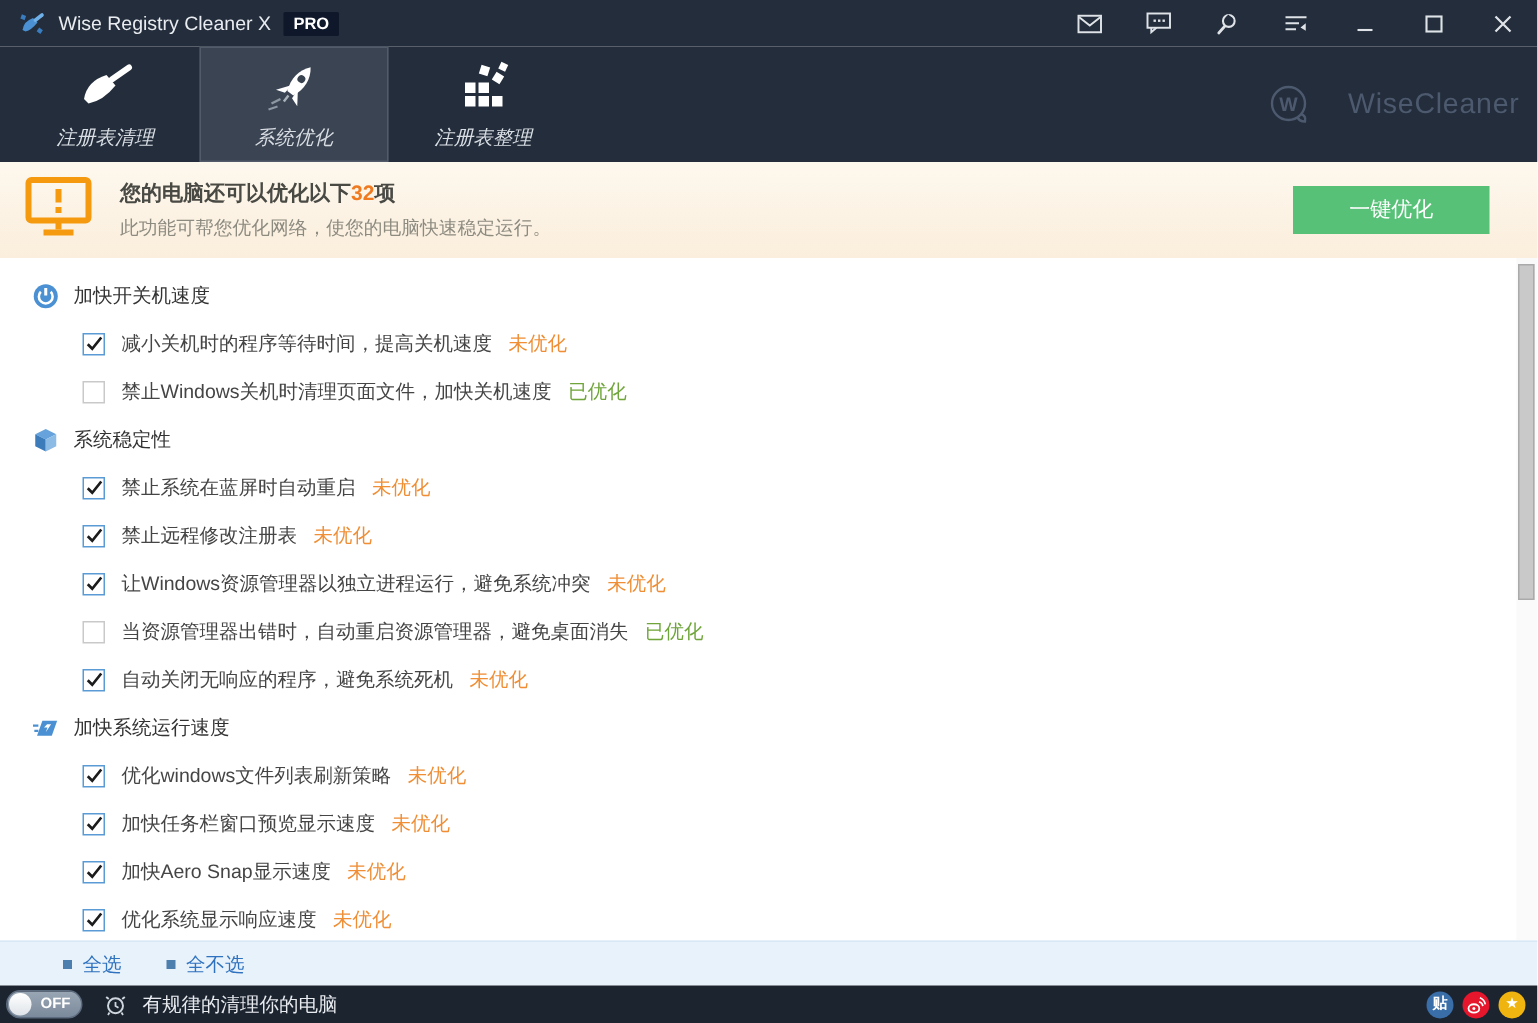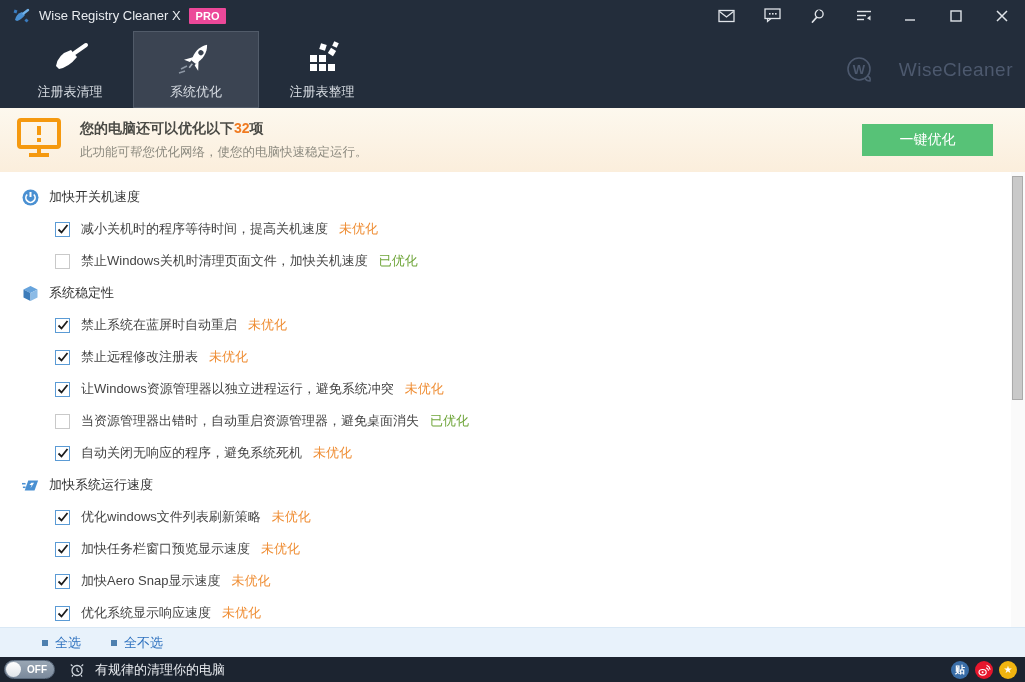--- a/index.html
+++ b/index.html
@@ -5,29 +5,29 @@
   * { margin:0; padding:0; box-sizing:border-box; }
   html,body { width:1025px; height:682px; overflow:hidden; }
   body { font-family:"Liberation Sans","DejaVu Sans",sans-serif; background:#fff; }
   .window { position:relative; width:1025px; height:682px; background:#fff; }
 
   
   .titlebar { position:absolute; left:0; top:0; width:100%; height:31px;
     background:#232d3b; display:flex; align-items:center; padding-left:12px; }
   .app-icon { width:18px; height:18px; margin-right:9px; display:flex; align-items:center; }
   .app-title { color:#e9ecf0; font-size:13px; }
-  .pro-badge { background:#ec4899; color:#fff; font-size:11px; font-weight:bold;
+  .pro-badge { background:#0f172a; color:#fff; font-size:11px; font-weight:bold;
     padding:2px 7px; margin-left:8px; border-radius:1px; }
   .tb-icons { position:absolute; right:0; top:0; height:31px; display:flex; }
   .tb-btn { width:46px; height:31px; display:flex; align-items:center; justify-content:center; cursor:default; }
   .tb-btn svg { display:block; }
 
   
   .tabbar { position:absolute; left:0; top:31px; width:100%; height:77px; background:#232d3b; }
-  .tabs { display:flex; height:100%; padding-left:7px; }
+  .tabs { display:flex; height:100%; padding-left:7px;font-style:italic; }
   .tab { width:126px; height:100%; display:flex; flex-direction:column; align-items:center;
     justify-content:center; color:#d9dee4; font-size:13px; cursor:default; }
   .tab .ticon { height:40px; display:flex; align-items:center; justify-content:center; margin-bottom:4px; }
   .tab.active { background:#3b4452; border:1px solid #515b69; }
   .brand { position:absolute; right:12px; top:0; height:77px; display:flex; align-items:center; color:#4d596e; }
   .brand-name { font-size:19px; margin-left:24px; letter-spacing:0.5px; }
 
   
   .banner { position:absolute; left:0; top:108px; width:100%; height:64px;
     background:linear-gradient(#fdf8ee,#fbeedc); display:flex; align-items:center; }

